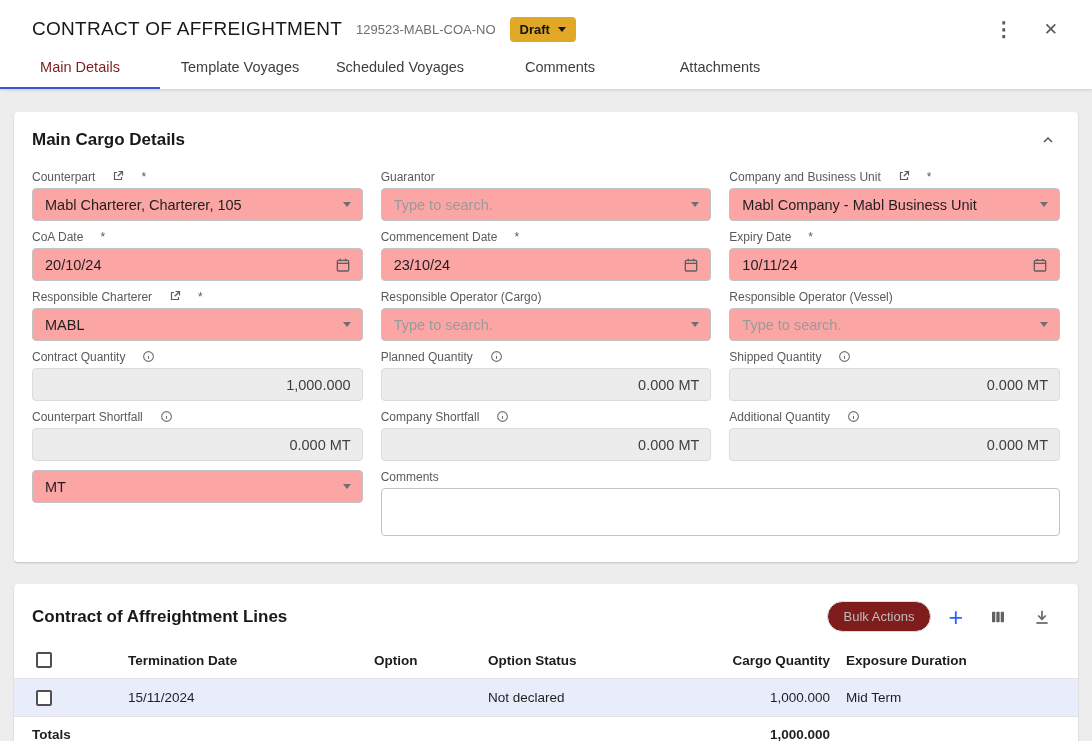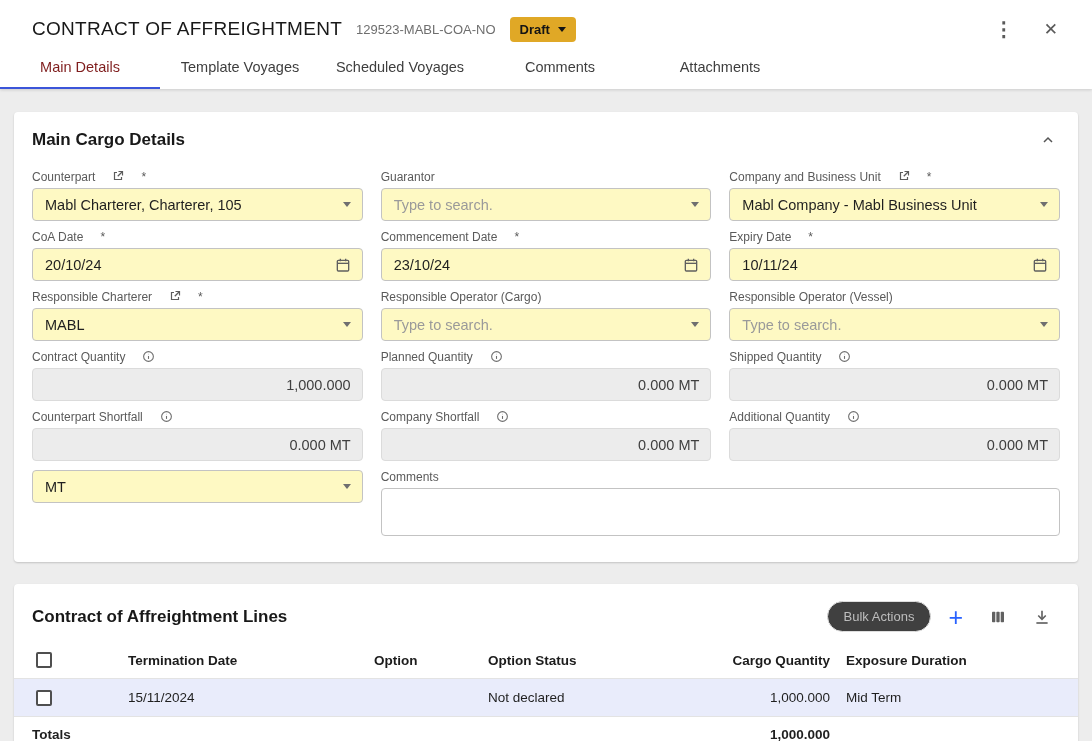--- a/index.html
+++ b/index.html
@@ -42,38 +42,38 @@
   .card.main { margin-top: 23px; padding: 18px 18px 22px; }
   .section-head { display: flex; align-items: center; justify-content: space-between; }
   .section-title { font-size: 17px; font-weight: 700; color: #181818; }
   .collapse-btn { background: none; border: none; cursor: pointer; padding: 2px 4px; display: flex; }
 
   
   .form-grid { display: grid; grid-template-columns: 1fr 1fr 1fr; column-gap: 18px; row-gap: 9px; margin-top: 20px; }
   .fld-label { display: flex; gap: 17px; font-size: 12px; line-height: 15px; color: #5a5a5a; margin-bottom: 3px; }
   .req { color: #5a5a5a; }
   .control {
-    height: 33px; border: 1px solid #c3c3c3; border-radius: 4px; background: #fef9c3;
+    height: 33px; border: 1px solid #c3c3c3; border-radius: 4px; background: #fca5a5;
     display: flex; align-items: center; gap: 8px; padding: 0 11px 0 12px;
     font-size: 14.5px; color: #1f1f1f; cursor: pointer;
   }
   .control .val { flex: 1; white-space: nowrap; overflow: hidden; }
   .control input { flex: 1; min-width: 0; border: none; outline: none; background: transparent; font: inherit; color: #1f1f1f; }
   .control input::placeholder { color: #9a9a9a; }
   .dd { width: 0; height: 0; border-left: 4.5px solid transparent; border-right: 4.5px solid transparent; border-top: 5px solid #6f6f6f; flex: none; }
   .control.readonly { background: #ececec; border-color: #dbdbdb; justify-content: flex-end; color: #3f3f3f; cursor: default; }
   .comments-field { grid-column: 2 / 4; }
   .comments-box { width: 100%; height: 48px; border: 1px solid #c3c3c3; border-radius: 4px; resize: none; font: inherit; font-size: 14px; padding: 8px 12px; outline: none; }
   .ic { flex: none; display: inline-flex; }
 
   
   .card.lines { margin-top: 22px; padding: 0; }
   .lines-head { display: flex; align-items: center; padding: 17px 18px 10px 18px; }
   .toolbar { margin-left: auto; display: flex; align-items: center; gap: 8px; }
-  .bulk-btn { border: 1px solid #dedede; background: #404040; color: #bdbdbd; font-size: 13px; padding: 7px 16px; border-radius: 17px; font-family: inherit; }
+  .bulk-btn { border: 1px solid #dedede; background: #7f1d1d; color: #bdbdbd; font-size: 13px; padding: 7px 16px; border-radius: 17px; font-family: inherit; }
   .tool-icon { background: none; border: none; cursor: pointer; padding: 4px 9px; display: flex; align-items: center; }
   .plus-glyph { color: #2962ff; font-size: 25px; line-height: 20px; font-weight: 400; }
 
   
   table { width: 100%; border-collapse: collapse; font-size: 13.5px; }
   th, td { text-align: left; padding: 10px 8px; }
   thead th { font-weight: 700; color: #1c1c1c; border-bottom: 1px solid #e3e3e3; }
   .cell-check { padding-left: 22px; width: 106px; }
   .col-term { width: 246px; }
   .col-opt { width: 114px; }

